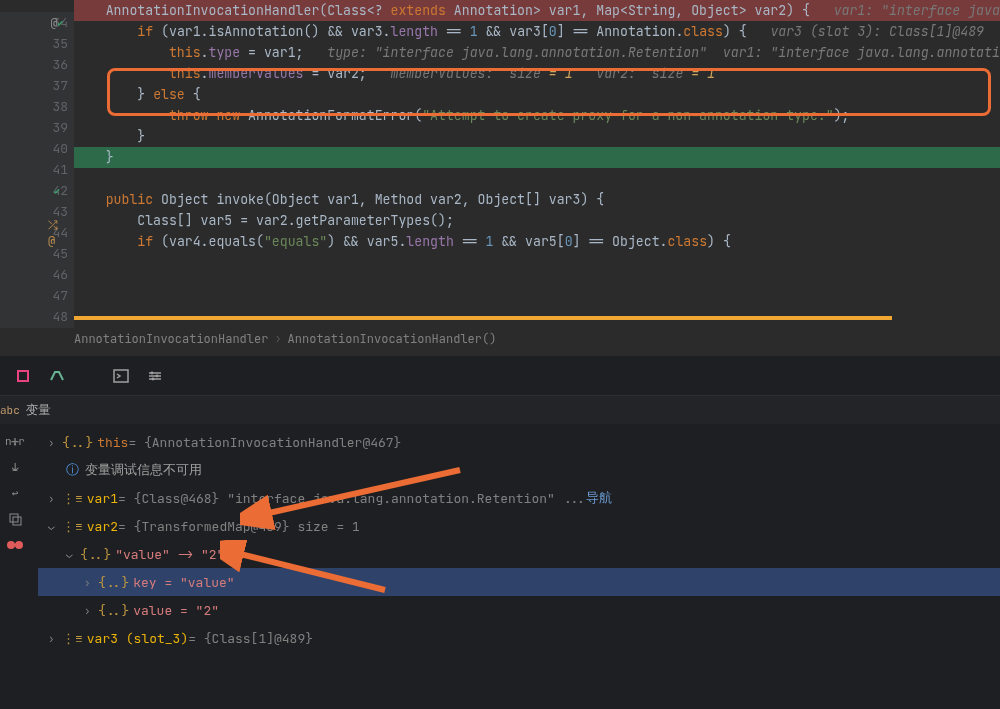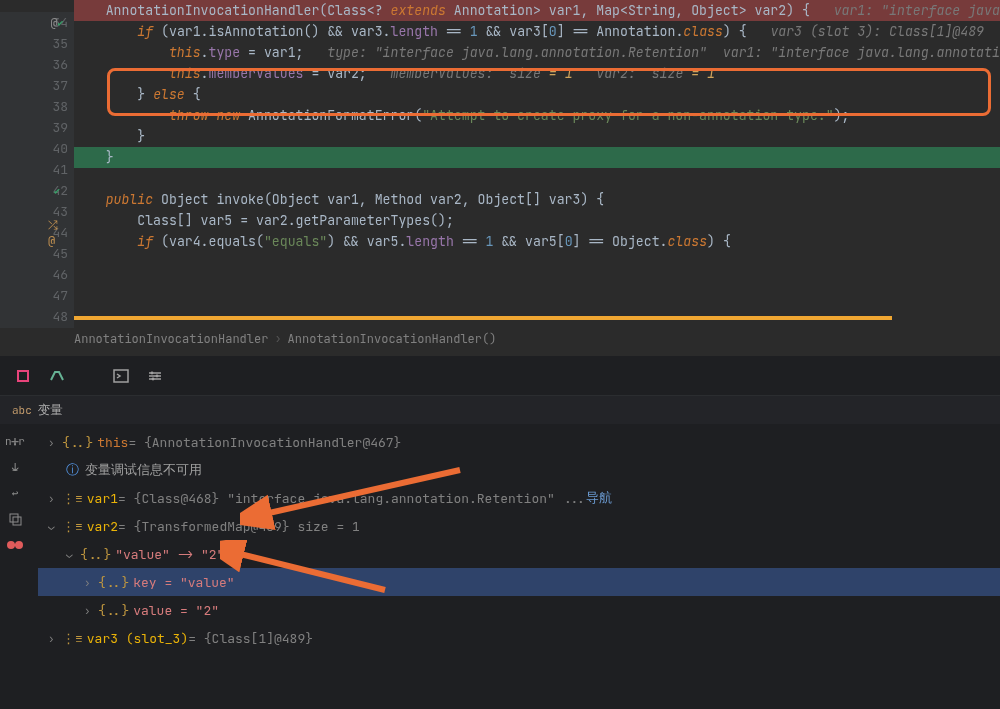--- a/index.html
+++ b/index.html
@@ -29,21 +29,21 @@
   .gc-check { color:#38a169; font-size:10px;}
   .code-body {
     position:absolute; left:74px; top:0; right:0; height:100%;
   }
   .cl {
     height:21px; line-height:21px; white-space:pre;
     padding-left:0;
   }
   .cl.row34 { background:#773b3b; }
   .cl.row42 { background:#2d6a4a; }
-  .kw { color:#cc7832;font-style:italic; }
+  .kw { color:#cc7832; }
   .str { color:#6a8759; }
   .num { color:#6897bb; }
   .fld { color:#9876aa;margin-top:6px; }
   .hint { color:#787878; font-style:italic;}
   .hint-num { color:#d0a45b; font-style:italic;}
 
   .exec-bar {
     position:absolute; left:74px; right:108px; top:316px; height:4px;
     background:#f0a732;
   }
@@ -72,21 +72,21 @@
   .ide-left-strip {
     position:absolute; left:0; top:428px; width:30px; height:200px;
   }
   .ide-left-strip .strip-ico {
     width:30px; height:26px; display:flex; align-items:center; justify-content:center;
     color:#8c8c8c; font-size:11px; cursor:pointer;
   }
 
   .vars-header {
     position:absolute; left:0; right:0; top:40px; height:28px;
-    display:flex; align-items:center; padding-left:12px;
+    display:flex; align-items:center; 
     color:#b0b0b0; font-size:12.5px; background:#232428;
   }
   .vars-header .abc { color:#c19a6b; margin-right:6px; font-size:11px;}
 
   .vars-side {
     position:absolute; left:0; top:68px; width:30px; bottom:0;
     display:flex; flex-direction:column; align-items:center; gap:8px; padding-top:8px;
   }
   .vars-side .vs-ico { color:#808080; font-size:15px; cursor:pointer;}
   .vs-plus { color:#62b0ff;}

